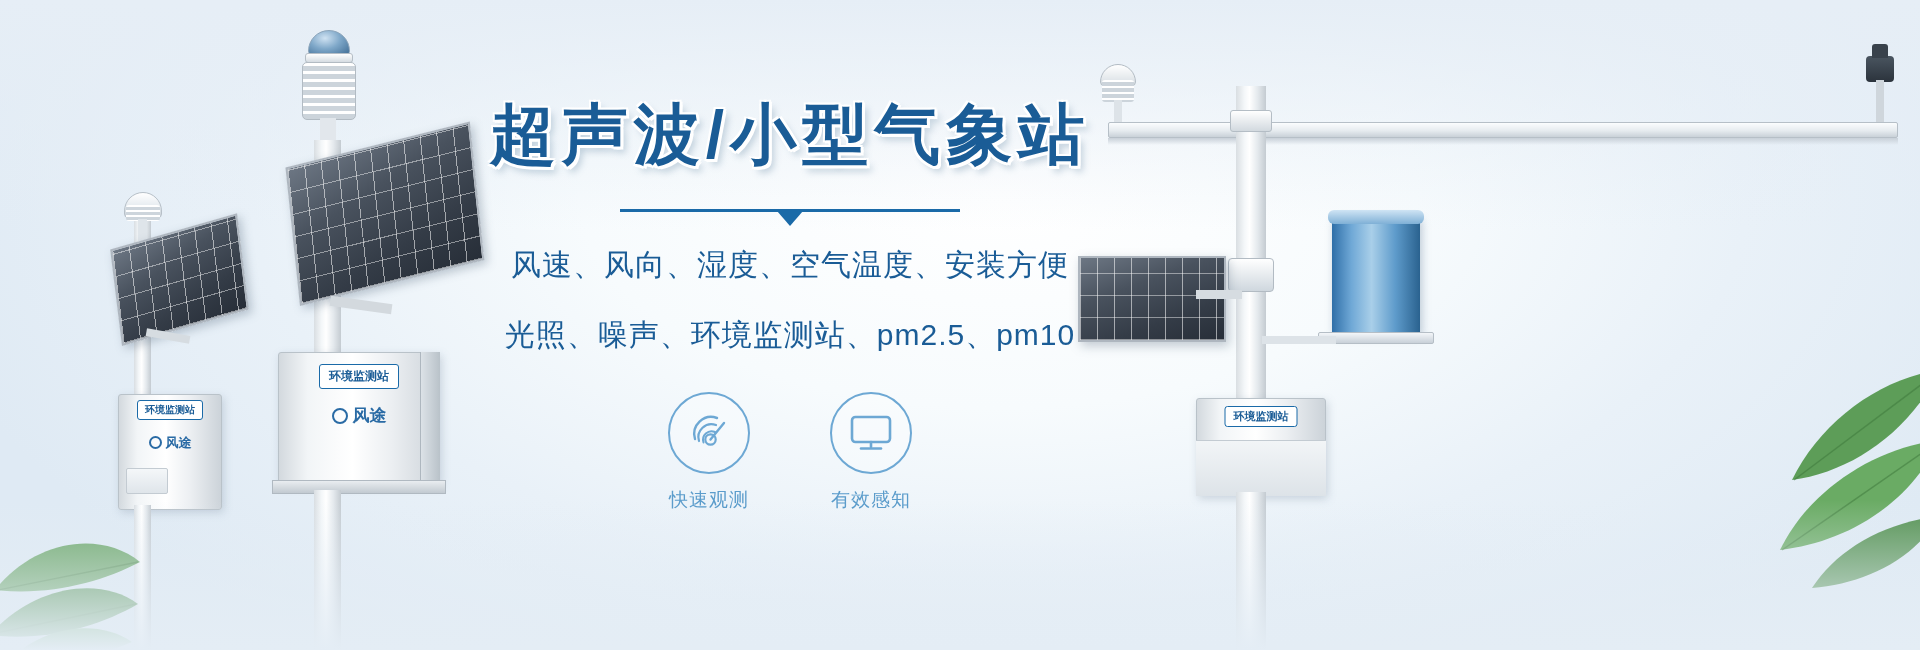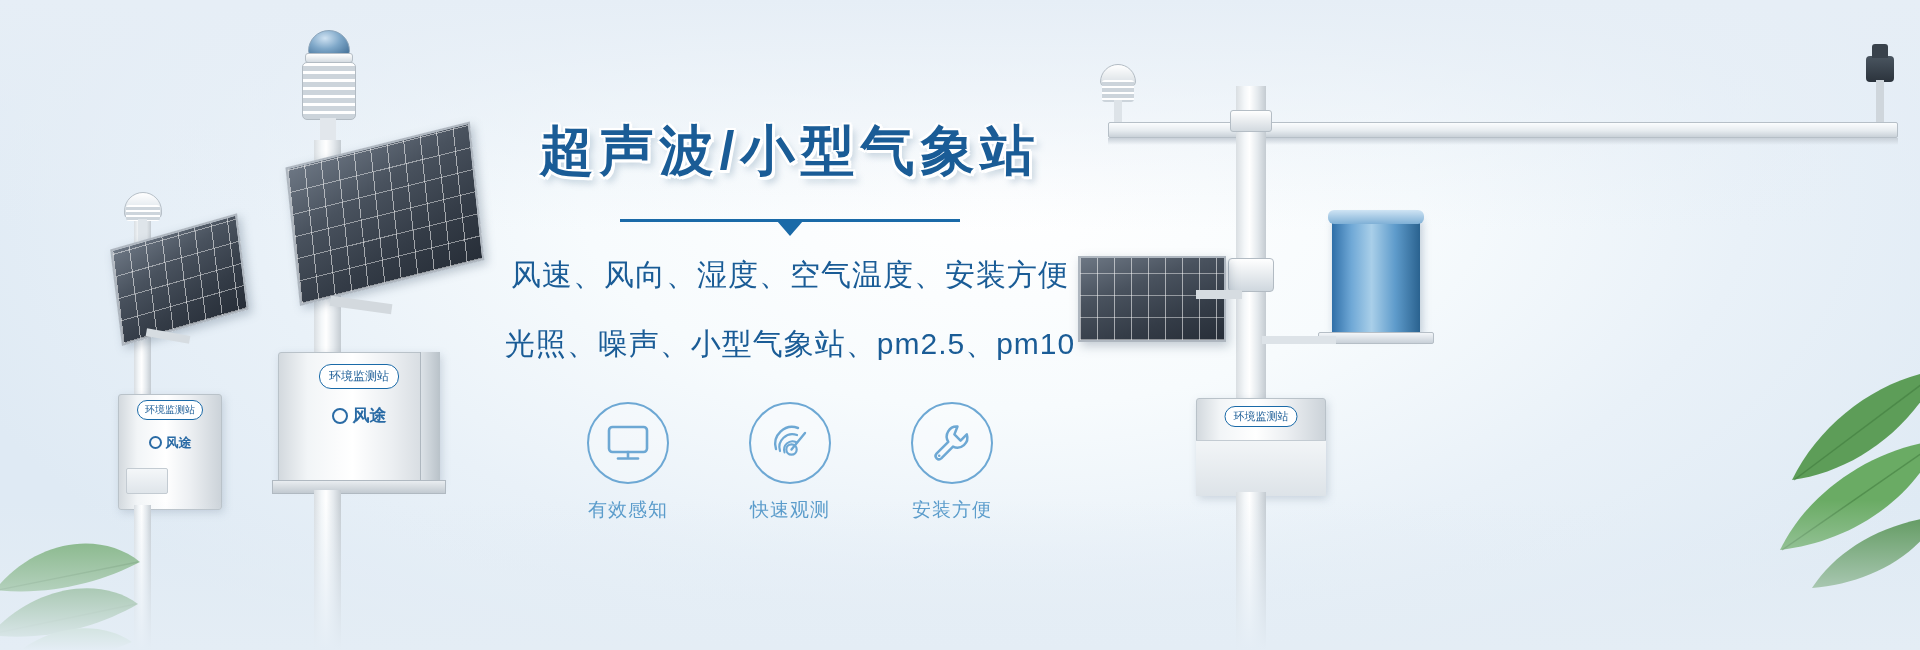--- a/index.html
+++ b/index.html
@@ -27,28 +27,27 @@
     background:linear-gradient(180deg, rgba(226,236,245,0) 0%, #e4edf5 100%);
     pointer-events:none;
   }
 
   
   .center-block{
     position:absolute; left:440px; top:100px; width:700px; height:470px;
     text-align:center;
   }
   .title{
-    font-size:54px; font-weight:bold; letter-spacing:6px;
+    font-size:66px; font-weight:bold; letter-spacing:6px;
     color:#1a5c96; line-height:1.05;
     white-space:nowrap;
     text-shadow:
       2px 2px 0 #ffffff, -2px 2px 0 #ffffff, 2px -2px 0 #ffffff, -2px -2px 0 #ffffff,
       3px 3px 0 #ffffff, 0 3px 0 #ffffff, 3px 0 0 #ffffff,
       5px 6px 7px rgba(120,150,175,.45);
-    margin-top:22px;
   }
   .divider-wrap{
     position:relative; width:340px; margin:36px auto 0 auto; height:18px;
   }
   .divider-line{
     position:absolute; left:0; top:4px; width:340px; height:3px; background:#1a6aa8;
   }
   .divider-tri{
     position:absolute; left:50%; top:6px; margin-left:-13px;
     width:0; height:0;
@@ -80,22 +79,22 @@
   
   .pole{ position:absolute; background:linear-gradient(90deg,#d9dee2 0%,#f4f7f9 28%,#ffffff 45%,#e4e9ed 72%,#c4cbd1 100%); }
   .cabinet{
     position:absolute;
     background:linear-gradient(90deg,#d3d9de 0%,#f2f5f7 18%,#ffffff 46%,#eceff2 70%,#ccd3d9 100%);
     border:1px solid #b9c2c9; border-radius:3px;
     box-shadow:2px 3px 8px rgba(110,130,150,.28);
   }
   .cab-badge{
     position:absolute; left:50%; transform:translateX(-50%);
-    background:#ffffff; border:1px solid #1a6aa8; border-radius:12px;
-    color:#1a5c96; font-weight:normal; white-space:nowrap;
+    background:#ffffff; border:1px solid #1a6aa8; border-radius:3px;
+    color:#1a5c96; font-weight:bold; white-space:nowrap;
   }
   .brand{
     position:absolute; left:0; width:100%; text-align:center;
     color:#2a6ba5; font-weight:bold; white-space:nowrap;
   }
 
   
   .panel{
     position:absolute;
     background:
@@ -259,59 +258,48 @@
   <div class="center-block">
 
     <div class="title">超声波/小型气象站</div>
 
     <div class="divider-wrap">
       <div class="divider-line"></div>
       <div class="divider-tri"></div>
     </div>
 
     <div class="subtitle">风速、风向、湿度、空气温度、安装方便</div>
-    <div class="subtitle">光照、噪声、小型气象站、pm2.5、pm10</div>
+    <div class="subtitle">光照、噪声、环境监测站、pm2.5、pm10</div>
 
     <div class="features">
 
-
-      <div class="feature">
-        <div class="feature-circle">
-          <svg width="46" height="40" viewBox="0 0 46 40">
-            <rect x="4" y="4" width="38" height="25" rx="3.5" stroke="#6da8d4" stroke-width="2.6" fill="none"></rect>
-            <path d="M23 29 V34" stroke="#6da8d4" stroke-width="2.6" stroke-linecap="round"></path>
-            <path d="M13 35.5 H33" stroke="#6da8d4" stroke-width="2.6" stroke-linecap="round"></path>
-          </svg>
-        </div>
-        <div class="feature-label">有效感知</div>
-      </div>
 
       <div class="feature">
         <div class="feature-circle">
           <svg width="44" height="44" viewBox="0 0 44 44">
             <g stroke="#6da8d4" fill="none" stroke-linecap="round">
               <path d="M8 28 A17 17 0 0 1 30 7" stroke-width="2.4"></path>
               <path d="M12 30 A13 13 0 0 1 29 14" stroke-width="2.2"></path>
               <path d="M16.5 31.5 A8.5 8.5 0 0 1 28 21" stroke-width="2"></path>
               <circle cx="23.5" cy="28.5" r="5.2" stroke-width="2.2"></circle>
               <path d="M23.5 28.5 L37 12" stroke-width="2.4"></path>
             </g>
           </svg>
         </div>
         <div class="feature-label">快速观测</div>
       </div>
 
       <div class="feature">
         <div class="feature-circle">
-          <svg width="44" height="44" viewBox="0 0 44 44">
-            <g stroke="#6da8d4" fill="none" stroke-width="2.5" stroke-linecap="round" stroke-linejoin="round">
-              <path d="M27.5 5.5 a10 10 0 0 0 -9.2 15.3 L6.5 32.6 a3.4 3.4 0 0 0 4.8 4.8 L23 25.6 a10 10 0 0 0 13.8 -12.2 L30.6 19.6 L24.4 13.4 Z"></path>
-              <circle cx="9.2" cy="34.8" r="1.3" fill="#6da8d4" stroke="none"></circle>
-            </g>
+          <svg width="46" height="40" viewBox="0 0 46 40">
+            <rect x="4" y="4" width="38" height="25" rx="3.5" stroke="#6da8d4" stroke-width="2.6" fill="none"></rect>
+            <path d="M23 29 V34" stroke="#6da8d4" stroke-width="2.6" stroke-linecap="round"></path>
+            <path d="M13 35.5 H33" stroke="#6da8d4" stroke-width="2.6" stroke-linecap="round"></path>
           </svg>
         </div>
-        <div class="feature-label">安装方便</div>
+        <div class="feature-label">有效感知</div>
       </div>
+
 
     </div>
   </div>
 
 </div>
 
 </body></html>

